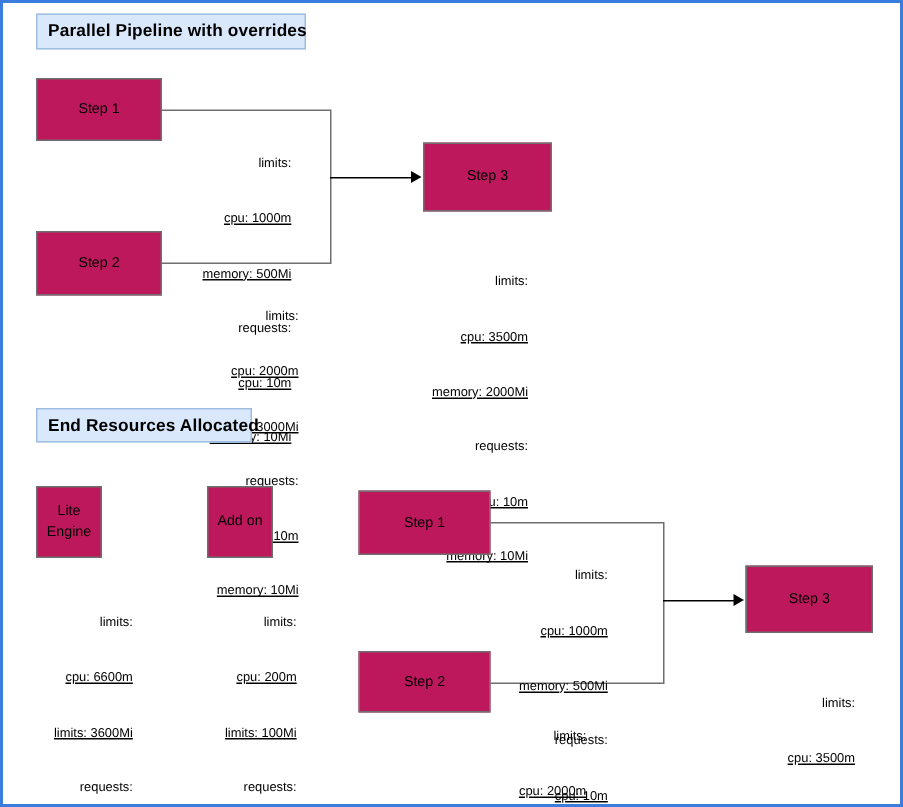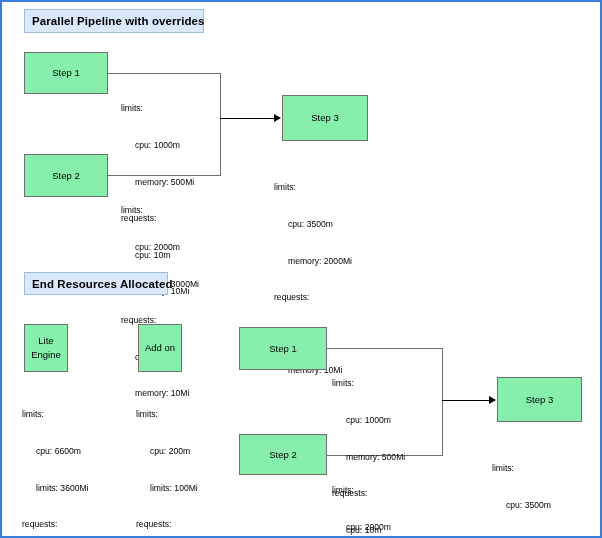--- a/index.html
+++ b/index.html
@@ -30,41 +30,42 @@
     font-size: 11.5px;
     font-weight: bold;
     color: #000000;
     letter-spacing: 0.1px;
     white-space: nowrap;
   }
 
   
   .node {
     position: absolute;
-    background: #86efac;
+    background: #be185d;
     border: 1px solid #6f6f6f;
     box-sizing: border-box;
     display: flex;
     align-items: center;
     justify-content: center;
     text-align: center;
     font-size: 9.5px;
     color: #000000;
     line-height: 1.45;
   }
 
   
   .spec {
     position: absolute;
     font-size: 8.6px;
     color: #000000;
     line-height: 1.42;
     white-space: pre;
-  }
-  .spec .ind { padding-left: 14px; display: block; }
+    text-align: right;
+  }
+  .spec .ind { padding-left: 14px; display: block; text-decoration: underline; }
   .spec .hd  { display: block; }
 
   
   .seg-h, .seg-v {
     position: absolute;
     background: #6f6f6f;
   }
   .seg-h { height: 1px; }
   .seg-v { width: 1px; }
 

